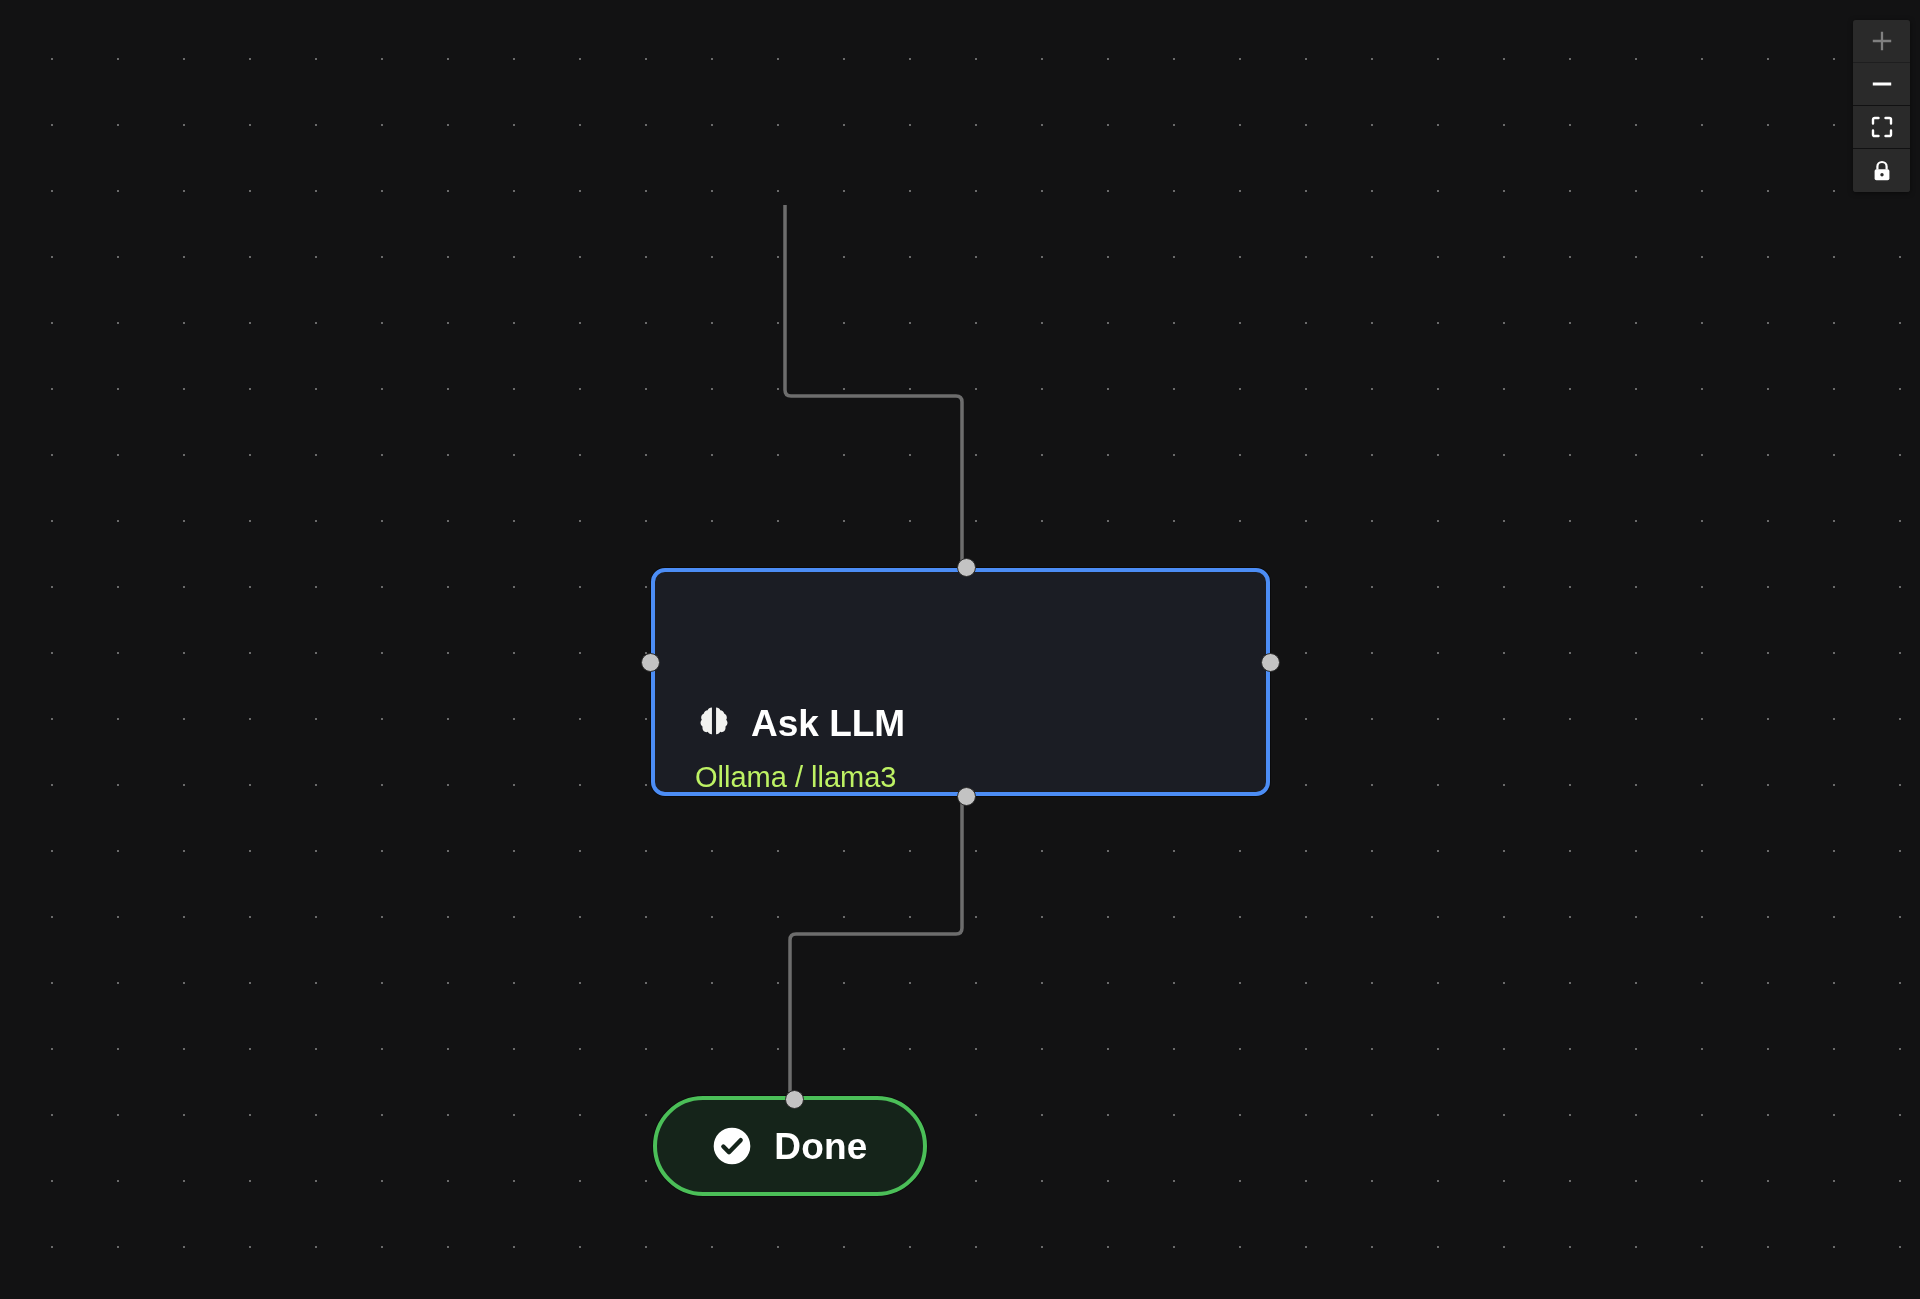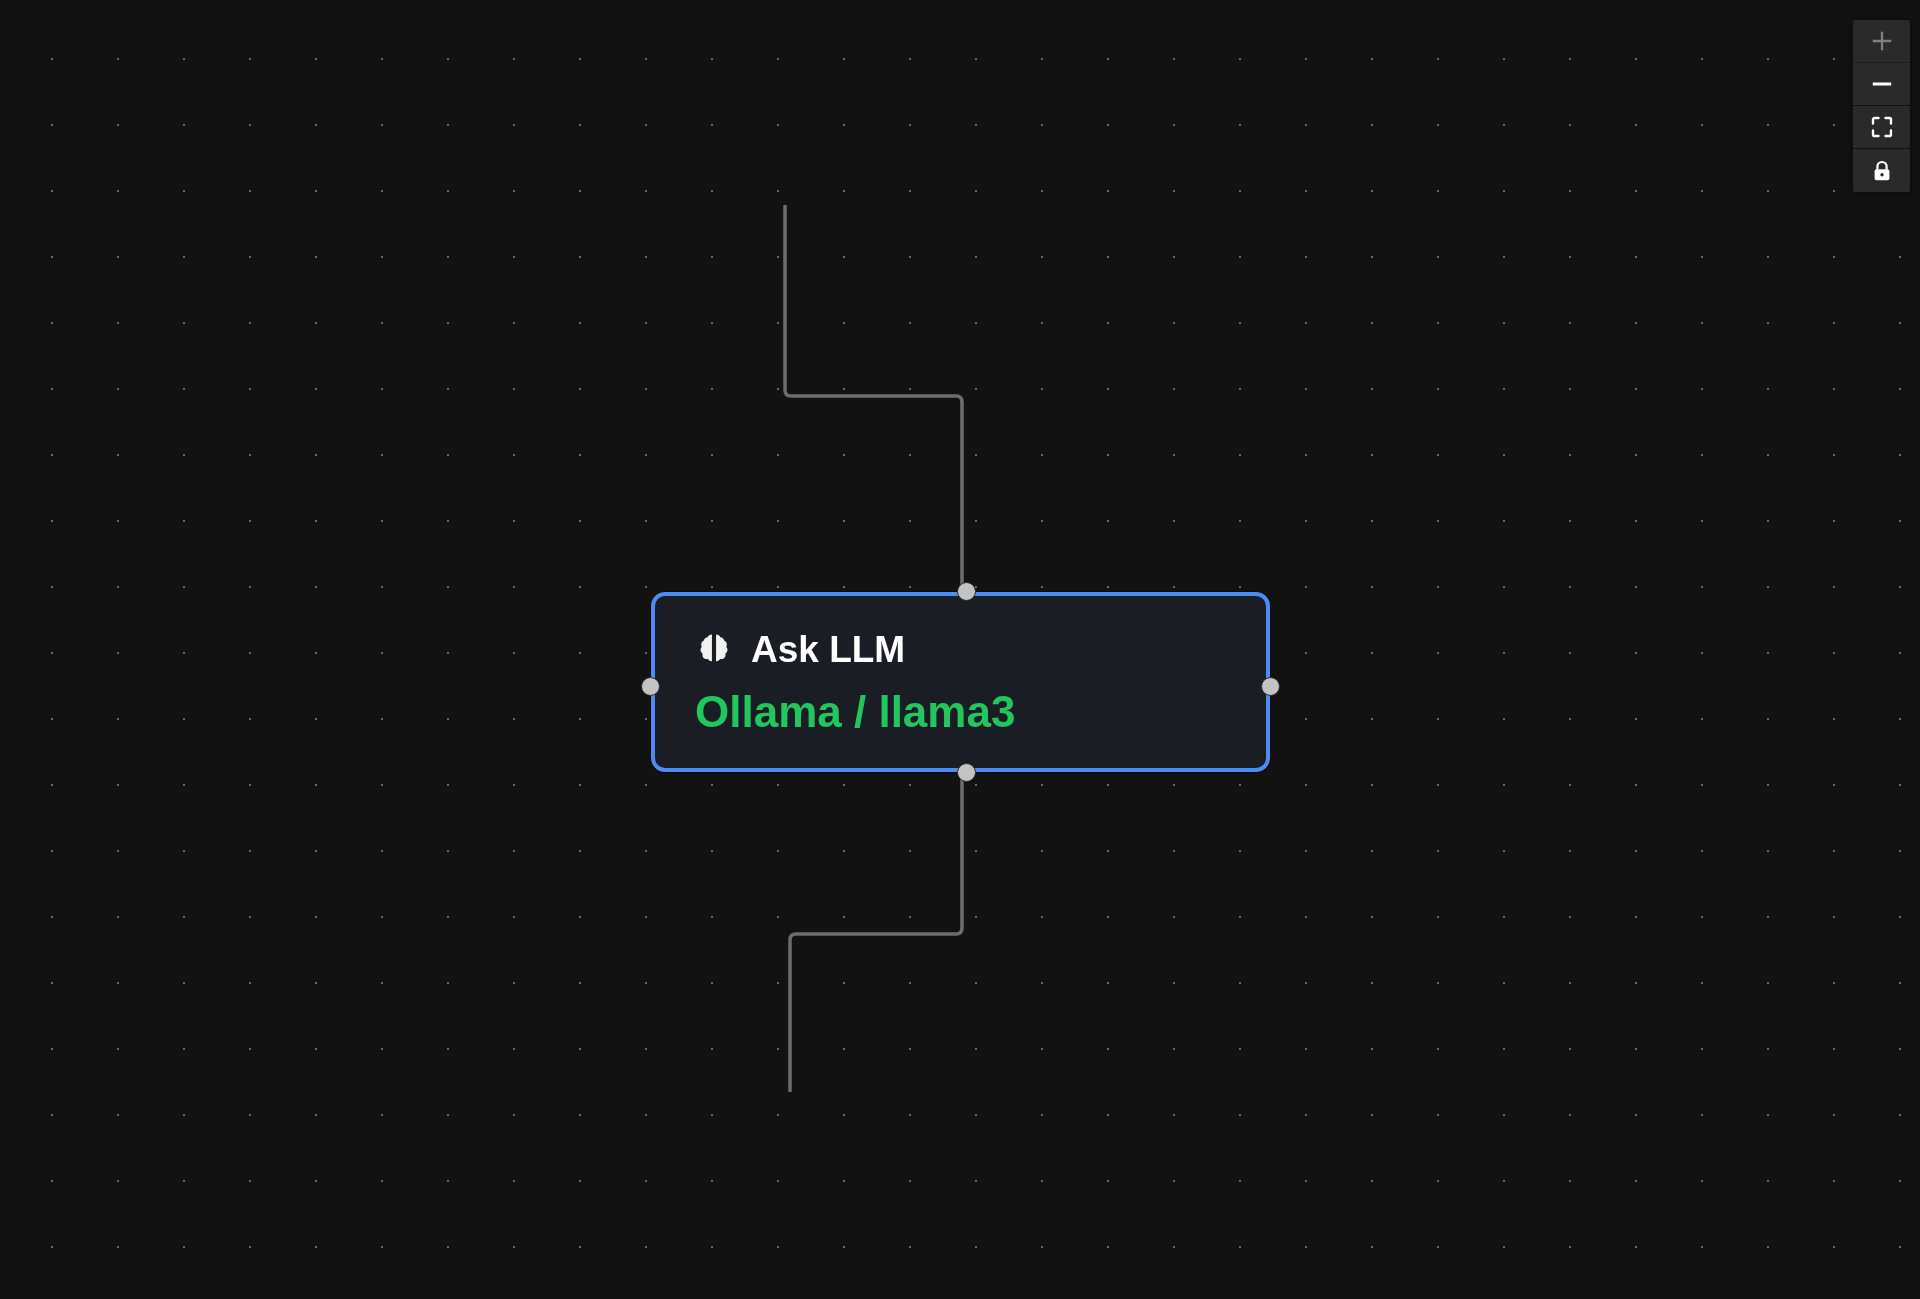--- a/index.html
+++ b/index.html
@@ -95,23 +95,23 @@
   }
 
   .card-title {
     color: #ffffff;
     font-size: 37px;
     font-weight: 700;
     line-height: 1;
   }
 
   .card-subtitle {
-    color: #22c55e;
-    font-size: 44px;
-    font-weight: 700;
+    color: #bef264;
+    font-size: 29px;
+    font-weight: 400;
     line-height: 1;
     margin-top: 21px;
   }
 
   .icon-brain { width: 38px; height: 38px; flex: none; }
 
   
   .handle {
     position: absolute;
     width: 19px;
@@ -156,38 +156,46 @@
 <body>
 
 <div id="canvas">
 
   <svg id="edge-layer" viewBox="0 0 1920 1299" width="1920" height="1299">
     <path d="M 785 205 L 785 390 Q 785 396 791 396 L 956 396 Q 962 396 962 402 L 962 592" fill="none" stroke="#6d6d6d" stroke-width="3.5" stroke-linecap="butt"></path>
     <path d="M 962 772 L 962 928 Q 962 934 956 934 L 796 934 Q 790 934 790 940 L 790 1092" fill="none" stroke="#6d6d6d" stroke-width="3.5" stroke-linecap="butt"></path>
   </svg>
 
 
-  <div class="node node-card" style="left:651px; top:592px; width:619px; height:180px;">
+  <div class="node node-card" style="left:651px; top:568px; width:619px; height:228px;justify-content:flex-end;">
 
     <div class="card-title-row">
       <svg class="icon-brain" viewBox="0 0 24 24">
         <path fill="#f2f2f0" d="M10.6 2.2c-1.2 0-2.2.7-2.6 1.7-1.2 0-2.2.9-2.4 2.1-1 .4-1.7 1.4-1.7 2.5 0 .5.1 1 .4 1.4-.5.5-.8 1.2-.8 2 0 1 .5 1.9 1.3 2.4-.1.3-.1.6-.1.9 0 1.4 1.1 2.6 2.5 2.6.3 0 .6-.1.9-.2.4.9 1.3 1.5 2.3 1.5.1 0 .2 0 .3-.01V2.22c-.1-.01-.2-.02-.3-.02z"></path>
         <path fill="#f2f2f0" d="M13.4 2.2c1.2 0 2.2.7 2.6 1.7 1.2 0 2.2.9 2.4 2.1 1 .4 1.7 1.4 1.7 2.5 0 .5-.1 1-.4 1.4.5.5.8 1.2.8 2 0 1-.5 1.9-1.3 2.4.1.3.1.6.1.9 0 1.4-1.1 2.6-2.5 2.6-.3 0-.6-.1-.9-.2-.4.9-1.3 1.5-2.3 1.5-.1 0-.2 0-.3-.01V2.22c.1-.01.2-.02.3-.02z"></path>
       </svg>
       <span class="card-title">Ask LLM</span>
     </div>
 
     <div class="card-subtitle">Ollama / llama3</div>
 
     <span class="handle" style="left:302px; top:-14px;"></span>
     <span class="handle" style="left:-14px; top:81px;"></span>
     <span class="handle" style="right:-14px; top:81px;"></span>
     <span class="handle" style="left:302px; bottom:-14px;"></span>
   </div>
 
+  <div class="node node-pill" style="left:653px; top:1096px; width:274px; height:100px;">
+    <svg class="icon-check" viewBox="0 0 24 24">
+      <circle cx="12" cy="12" r="11" fill="#ffffff"></circle>
+      <path d="M6.8 12.3l3.4 3.4 7-7.2" fill="none" stroke="#15241a" stroke-width="2.6" stroke-linecap="round" stroke-linejoin="round"></path>
+    </svg>
+    <span class="pill-label">Done</span>
+    <span class="handle" style="left:128px; top:-10px;"></span>
+  </div>
 
   <div id="controls">
 
     <button class="ctrl-btn disabled" title="zoom in">
       <svg width="26" height="26" viewBox="0 0 24 24">
         <path d="M12 3.5v17M3.5 12h17" stroke="#e9e9e9" stroke-width="2.1" stroke-linecap="butt"></path>
       </svg>
     </button>
 
     <button class="ctrl-btn" title="zoom out">

